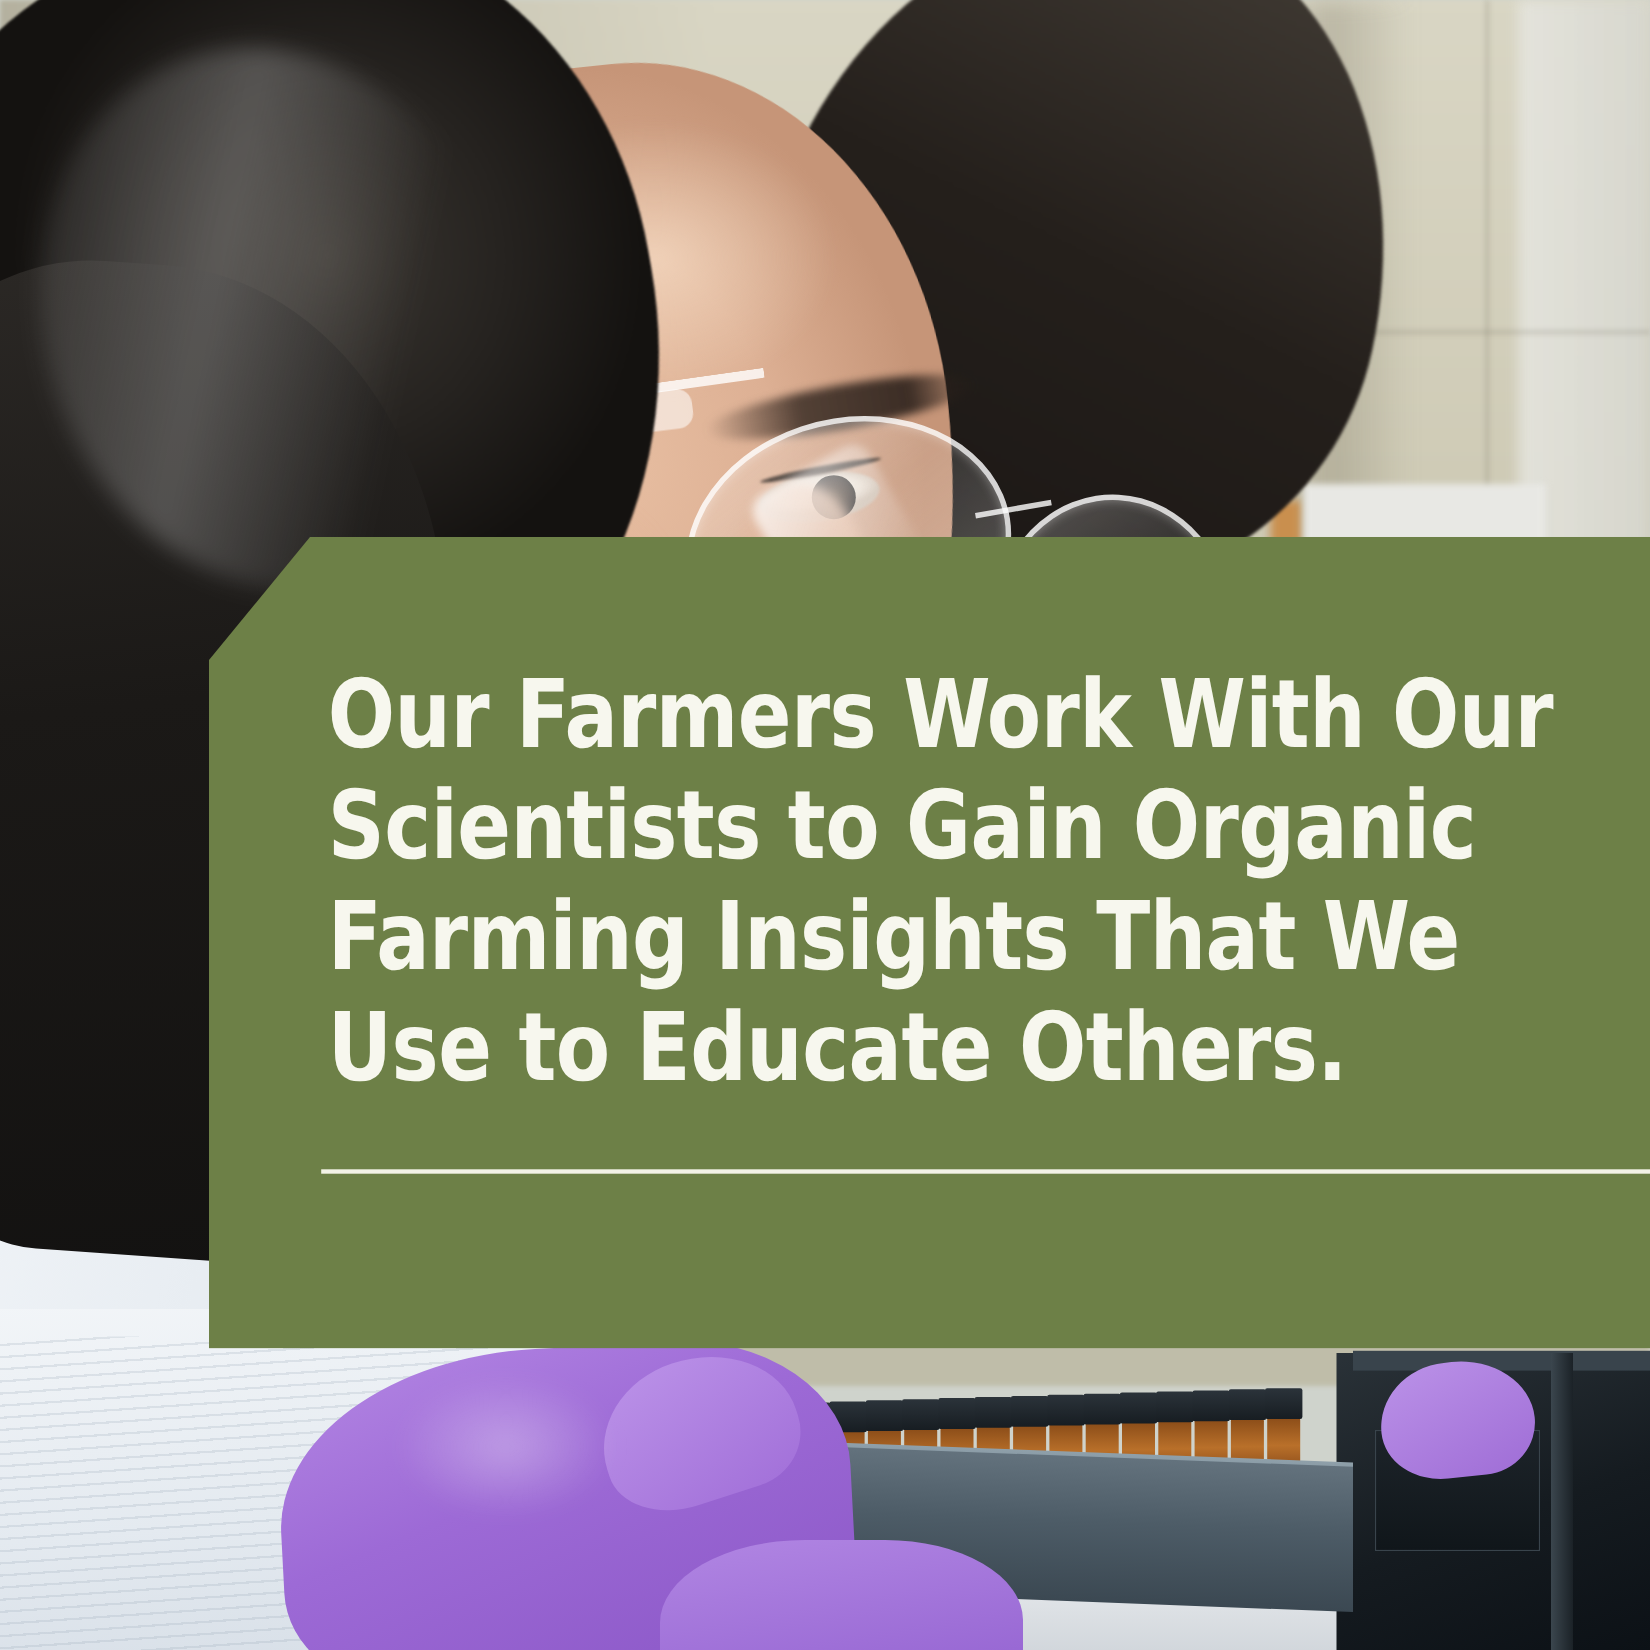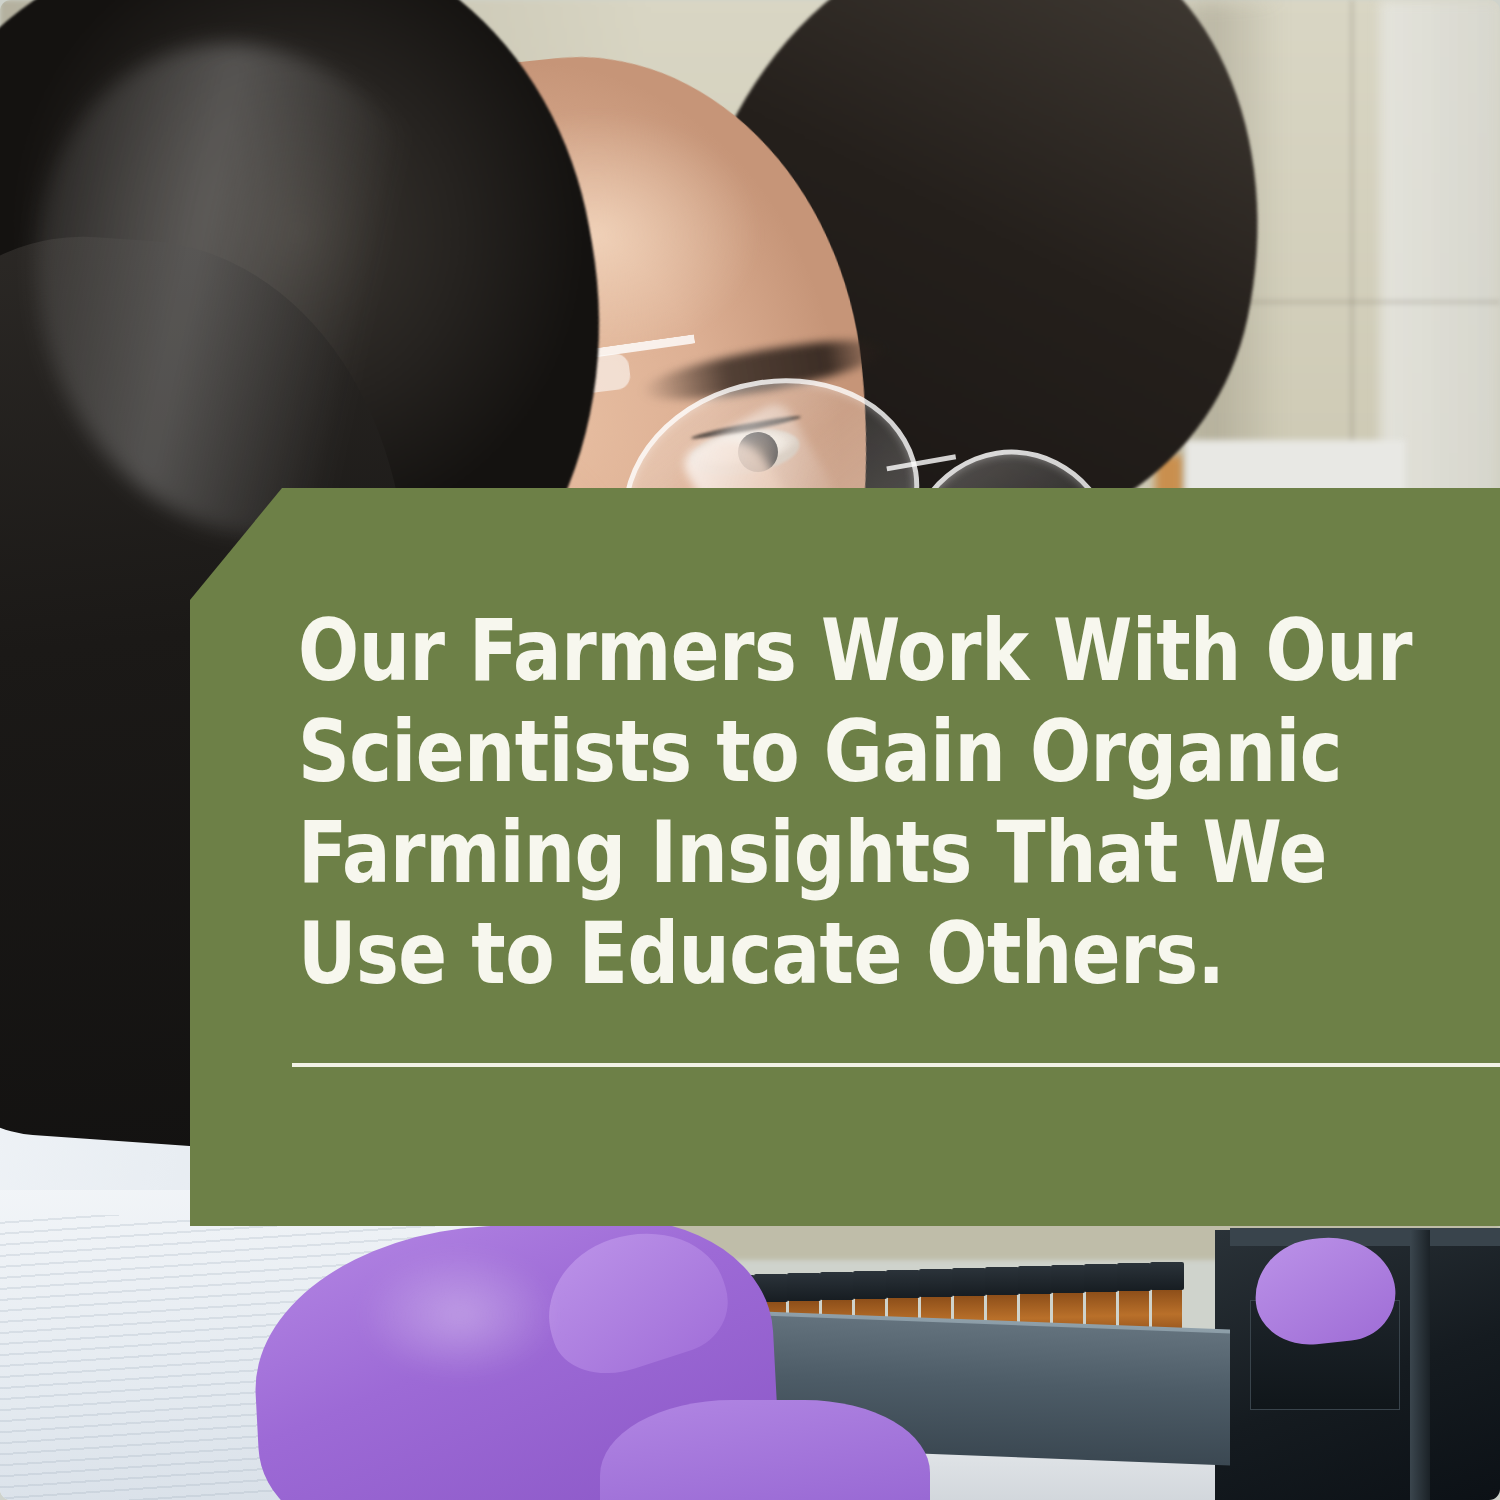--- a/index.html
+++ b/index.html
@@ -7,21 +7,20 @@
     width:1500px; height:1500px;
     overflow:hidden;
     background:#cfd3cc;
     font-family:"Liberation Sans", sans-serif;
   }
 
   .canvas {
     position:relative;
     width:1500px; height:1500px;
     overflow:hidden;
-    border-radius:11px;
   }
 
   
   .photo { position:absolute; inset:0; overflow:hidden; }
 
   
   .wall {
     position:absolute; left:0; top:0; width:1500px; height:1260px;
     background:
       linear-gradient(100deg, rgba(150,146,128,0.55) 0%, rgba(0,0,0,0) 38%),

